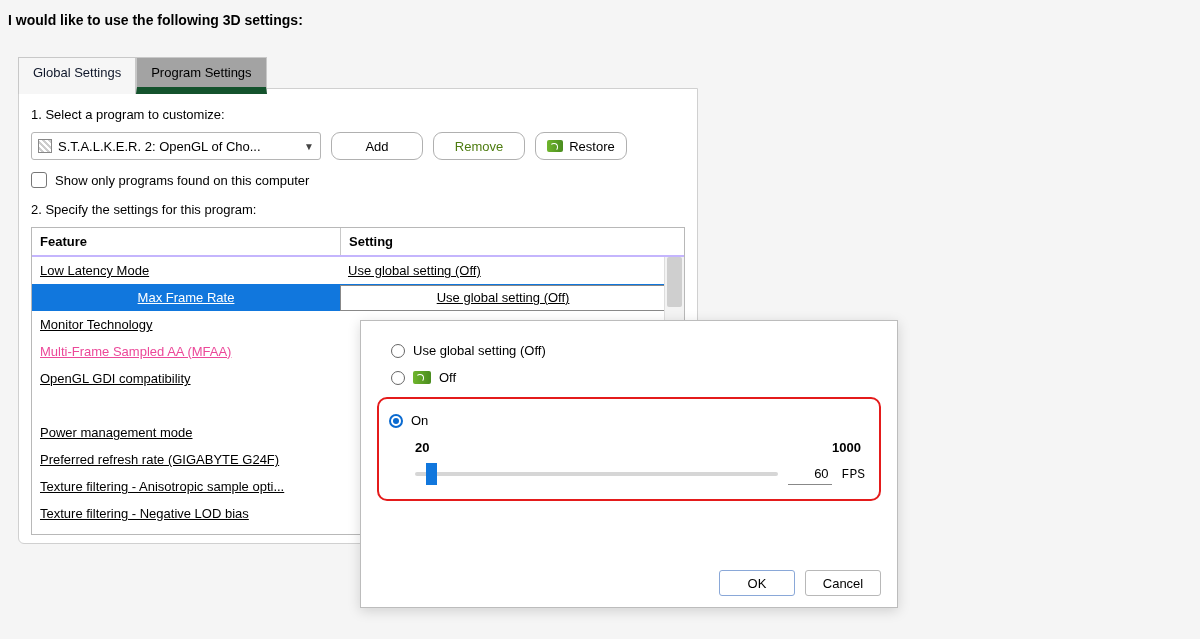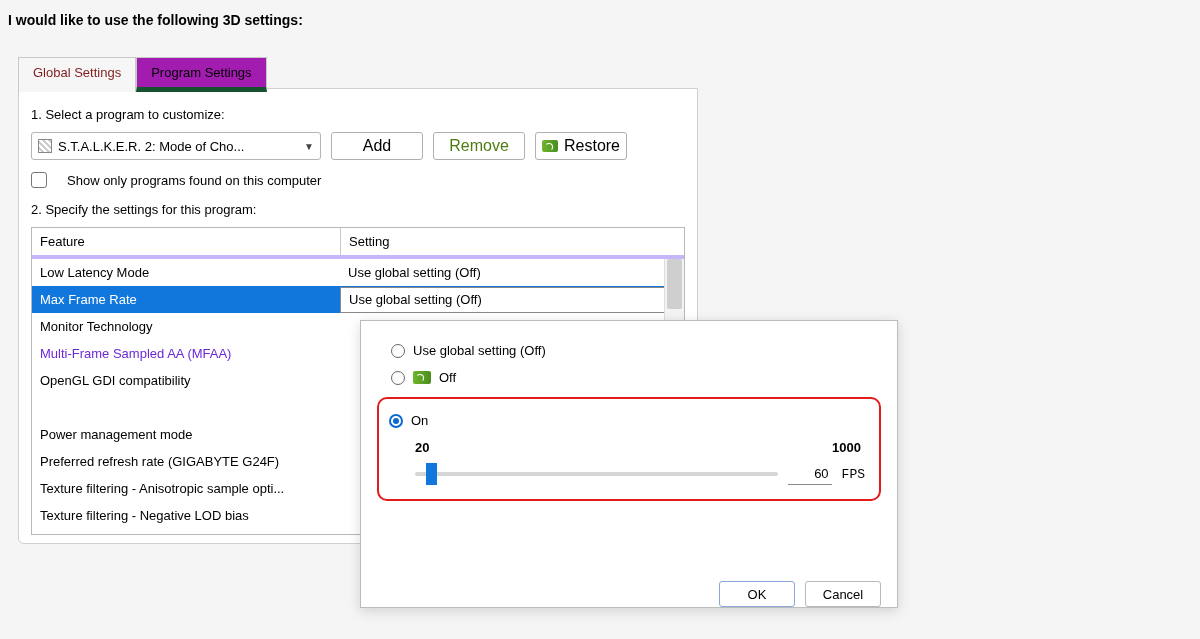--- a/index.html
+++ b/index.html
@@ -32,25 +32,25 @@
     border: 1px solid #c8c8c8;
     border-bottom: none;
     background: #eee;
     font-size: 13px;
     cursor: pointer;
     position: relative;
     top: 1px;
   }
   .tab.inactive {
     background: #f6f6f6;
-    color: #7f1d1d;
+    color: #0f172a;
   }
   .tab.active {
-    background: #a21caf;
-    border-bottom: 5px solid #14532d;
+    background: #a3a3a3;
+    border-bottom: 7px solid #14532d;
     z-index: 10;
   }
   .body-area {
     position: absolute;
     left: 18px;
     top: 88px;
     width: 680px;
     background: #fff;
     border: 1px solid #d0d0d0;
     border-radius: 0 0 6px 6px;
@@ -87,26 +87,26 @@
   }
   .prog-select .text { flex: 1; white-space: nowrap; overflow: hidden; text-overflow: ellipsis; }
   .prog-select .chev {
     font-size: 10px;
     color: #444;
   }
   .btn {
     height: 28px;
     min-width: 92px;
     border: 1px solid #b0b0b0;
-    border-radius: 3px;
+    border-radius: 9px;
     background: #fff;
     display: flex;
     align-items: center;
     justify-content: center;
-    font-size: 16px;
+    font-size: 13px;
     cursor: pointer;
     gap: 6px;
   }
   .btn.disabled { color: #4d7c0f; cursor: default; }
   .nv-icon {
     width: 16px; height: 12px;
     background: linear-gradient(to right, #6fb52c, #4a8c1f);
     border-radius: 2px;
     position: relative;
   }
@@ -116,41 +116,41 @@
     left: 3px; top: 3px;
     width: 6px; height: 6px;
     border: 1.5px solid #fff;
     border-radius: 50%;
     border-left-color: transparent;
     border-bottom-color: transparent;
   }
   .chk-row {
     display: flex;
     align-items: center;
-    gap: 20px;
+    gap: 8px;
     margin-bottom: 14px;
   }
   .chk {
     width: 16px; height: 16px;
     border: 1.4px solid #777;
     border-radius: 3px;
     background: #fff;
     cursor: pointer;
   }
   .settings-table {
     border: 1px solid #b8b8b8;
     height: 308px;
     display: flex;
     flex-direction: column;
     position: relative;
   }
   .tbl-head {
     display: flex;
-    border-bottom: 4px solid #c4b5fd;
-    font-weight: 400;
+    border-bottom: 2px solid #c4b5fd;
+    font-weight: 700;
     background: #fff;
   }
   .col-feat {
     width: 308px;
     padding: 6px 8px;
   }
   .col-set {
     flex: 1;
     padding: 6px 8px;
     border-left: 1px solid #c8c8c8;
@@ -164,24 +164,26 @@
     display: flex;
     height: 27px;
     align-items: center;
   }
   .trow .col-feat, .trow .col-set {
     border-left: none;
     padding: 4px 8px;
     white-space: nowrap;
     overflow: hidden;
     text-overflow: ellipsis;
+    text-decoration: underline;
   }
   .trow.selected {
     background: #1177dd;
     color: #fff;
+    text-align: center;
   }
   .trow.selected .col-set-wrap {
     background: #fff;
     color: #000;
   }
   .col-set-wrap {
     flex: 1;
     display: flex;
     align-items: center;
     height: 100%;
@@ -190,21 +192,21 @@
     border: 1px solid #888;
     height: 26px;
   }
   .trow .col-set { border: none; }
   .trow.selected .chev2 {
     margin-left: auto;
     margin-right: 8px;
     font-size: 10px;
     color: #444;
   }
-  .trow.dim { color: #6d28d9; }
+  .trow.dim { color: #ec4899; }
   .vscroll {
     position: absolute;
     right: 0;
     top: 0;
     bottom: 0;
     width: 20px;
     background: #f3f3f3;
     border-left: 1px solid #ddd;
   }
   .vscroll .thumb {
@@ -296,21 +298,21 @@
     border-bottom: 1px solid #888;
     text-align: right;
     font-size: 13px;
     padding-right: 3px;
     outline: none;
   }
   .fps-unit { font-size: 13px; font-family: Liberation Mono, monospace; }
   .btn-row {
     position: absolute;
     right: 16px;
-    bottom: 0;
+    bottom: 11px;
     display: flex;
     gap: 10px;
   }
   .btn2 {
     height: 26px;
     width: 76px;
     border: 1px solid #8aa8d8;
     border-radius: 3px;
     background: #fff;
     display: flex;
@@ -331,21 +333,21 @@
   <div class="tab inactive">Global Settings</div>
   <div class="tab active">Program Settings</div>
 </div>
 
 <div class="body-area">
   <div class="step-label">1. Select a program to customize:</div>
 
   <div class="prog-row">
     <div class="prog-select">
       <div class="pixel-icon"></div>
-      <div class="text">S.T.A.L.K.E.R. 2: Mode of Cho...</div>
+      <div class="text">S.T.A.L.K.E.R. 2: OpenGL of Cho...</div>
       <div class="chev">▼</div>
     </div>
     <div class="btn">Add</div>
     <div class="btn disabled">Remove</div>
     <div class="btn">
       <div class="nv-icon"></div>
       <span>Restore</span>
     </div>
   </div>
 

